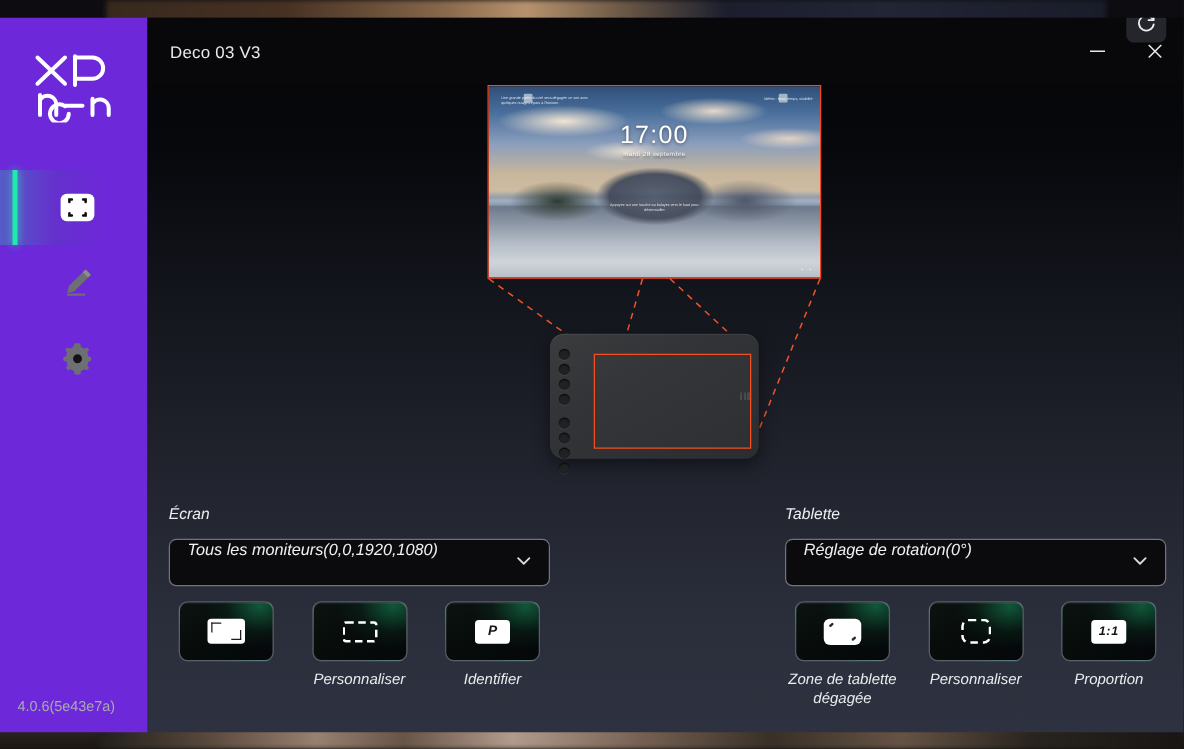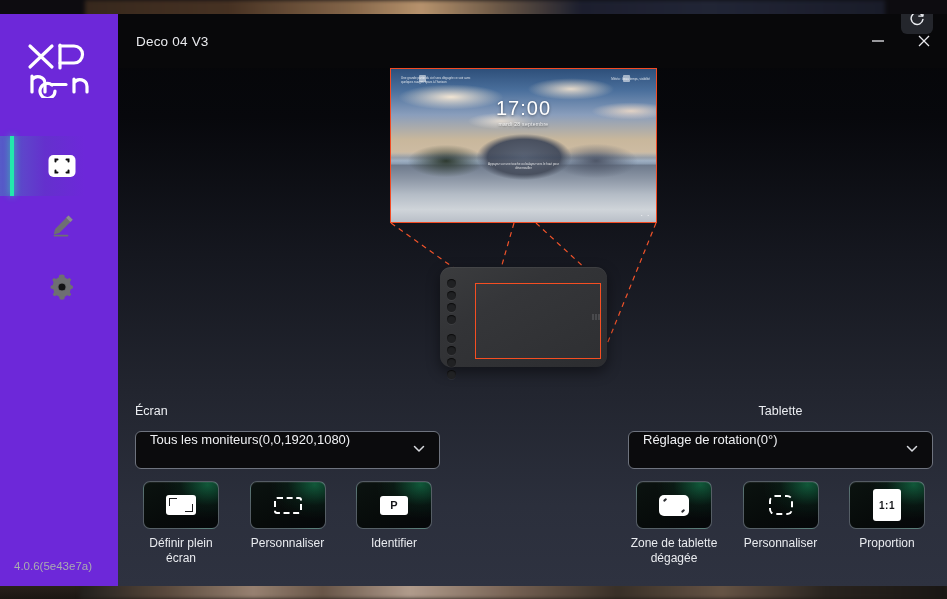--- a/index.html
+++ b/index.html
@@ -175,27 +175,27 @@
   #tablet-active{
     position:absolute; left:35px; top:16px; width:126px; height:76px;
     border:1.5px solid #f54e22;
     background:rgba(255,255,255,.012);
   }
 
   
   #projection{ position:absolute; inset:0; pointer-events:none; }
 
   
-  #controls{ position:absolute; left:0; right:0; top:390px; bottom:0; }
+  #controls{ position:absolute; left:0; right:0; top:390px; bottom:0;font-style:italic; }
   .col{ position:absolute; top:0; width:305px; }
   #col-screen{ left:17px; }
   #col-tablet{ right:14px; }
   .col-label{ color:#eceef2; font-size:12.5px; height:18px; }
   #col-screen .col-label{ text-align:left; }
-  #col-tablet .col-label{ text-align:center; }
+  #col-tablet .col-label{ text-align:left; }
 
   .dropdown{
     margin-top:9px; height:38px; width:100%;
     background:#0b0b0d; border:1px solid #6e737e; border-radius:6px;
     display:flex; padding:0 14px;
     color:#f0f1f4; font-size:13px; cursor:pointer; position:relative;
   }
   .dropdown .chev{ position:absolute; right:12px; top:50%; transform:translateY(-50%); color:#d7d9de;}
 
   .btn-row{ margin-top:12px; display:flex; justify-content:space-between; }
@@ -226,21 +226,21 @@
   .glyph-dashed-round{
     width:24px; height:20px; border:2px dashed #ffffff; border-radius:6px;
   }
 
   .glyph-p{
     width:28px; height:19px; background:#fff; border-radius:3px;
     display:flex; align-items:center; justify-content:center;
     color:#15161a; font-size:11px; font-weight:bold;
   }
   .glyph-ratio{
-    width:28px; height:32px; background:#fff; border-radius:3px;
+    width:28px; height:19px; background:#fff; border-radius:3px;
     display:flex; align-items:center; justify-content:center;
     color:#15161a; font-size:10px; font-weight:bold; letter-spacing:.5px;
   }
   .glyph-tablet{
     width:30px; height:21px; background:#fff; border-radius:5px; position:relative;
   }
   .glyph-tablet i{
     position:absolute; width:4px; height:1.8px; background:#2a2b2f; border-radius:1px;
   }
   .glyph-tablet i.a{ left:4px; top:4px; transform:rotate(-40deg);}
@@ -319,21 +319,21 @@
       </div>
 
     </nav>
 
     <div id="version">4.0.6(5e43e7a)</div>
   </aside>
 
   <section id="main">
 
     <div id="titlebar">
-      <div id="window-title">Deco 04 V3</div>
+      <div id="window-title">Deco 03 V3</div>
       <div class="win-btns">
         <div class="win-btn" id="minimize-btn">
           <svg width="14" height="14" viewBox="0 0 14 14">
               <line x1="1" y1="7" x2="13" y2="7" stroke="#e8e8ec" stroke-width="1.3"></line>
             </svg>
         </div>
         <div class="win-btn" id="close-btn">
           <svg width="14" height="14" viewBox="0 0 14 14">
               <g stroke="#e8e8ec" stroke-width="1.3">
                 <line x1="2" y1="2" x2="12" y2="12"></line>
@@ -405,21 +405,20 @@
               </svg>
           </span>
         </div>
 
         <div class="btn-row">
 
           <div class="tile-wrap">
             <div class="tile">
               <span class="glyph-screen"></span>
             </div>
-            <div class="tile-label">Définir plein écran</div>
           </div>
 
           <div class="tile-wrap">
             <div class="tile">
               <span class="glyph-dashed"></span>
             </div>
             <div class="tile-label">Personnaliser</div>
           </div>
 
           <div class="tile-wrap">

